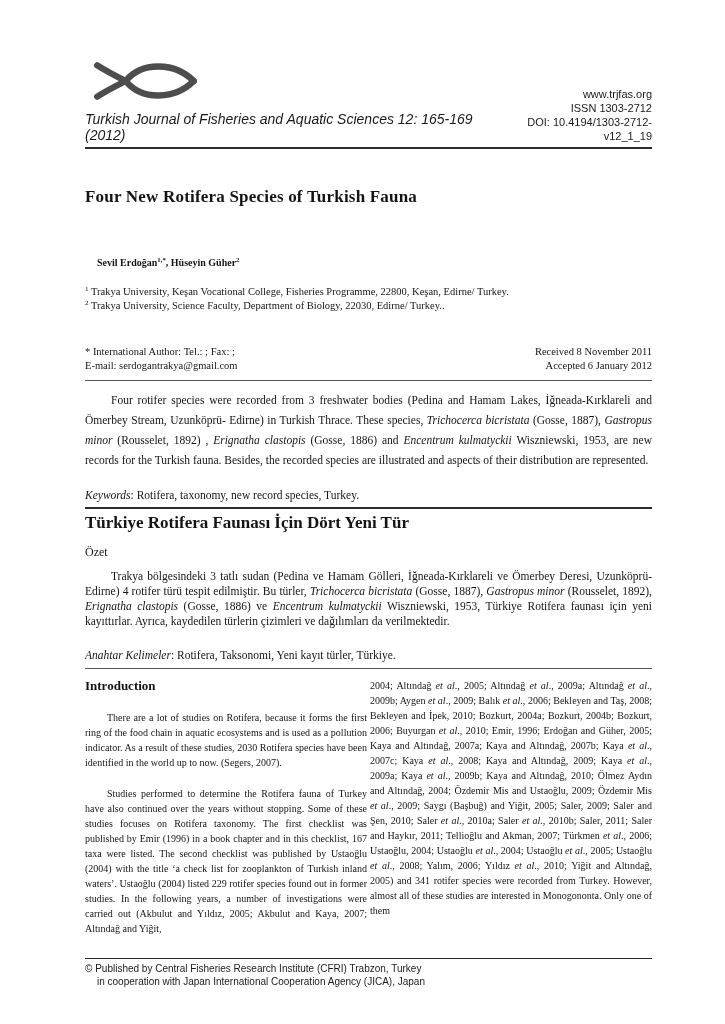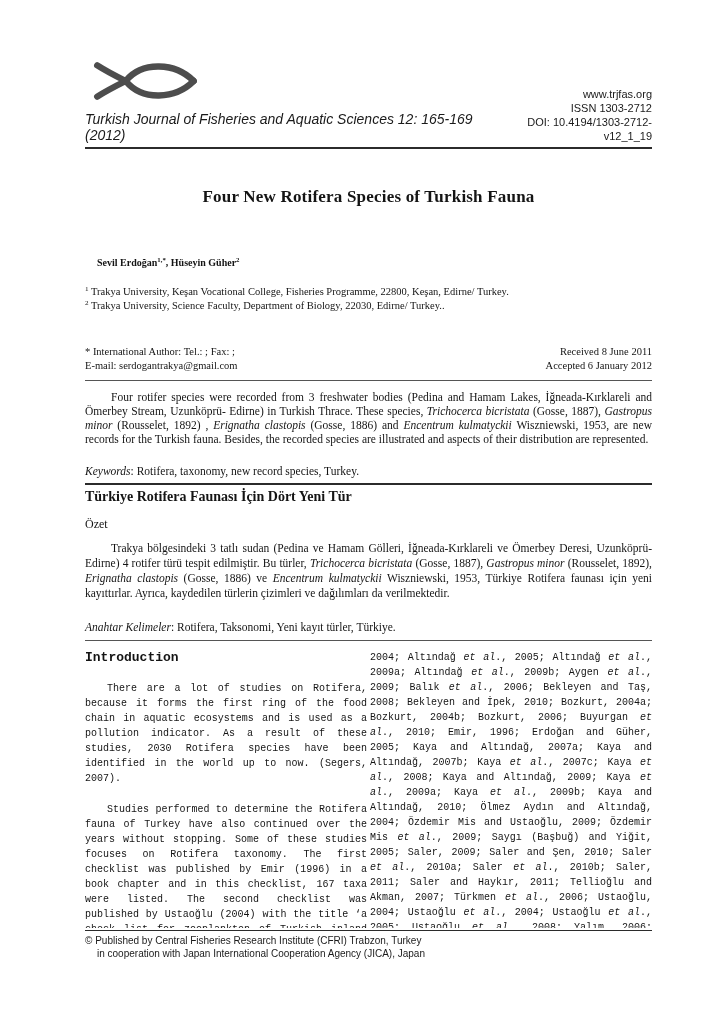--- a/index.html
+++ b/index.html
@@ -17,48 +17,48 @@
   .sans{font-family:"Liberation Sans", sans-serif;}
 
   
   .header{display:flex;justify-content:space-between;align-items:flex-end;}
   .header-left .logo{display:block;margin-left:4px;margin-bottom:7px;}
   .journal-line{font-style:italic;font-size:14px;color:#1a1a1a;}
   .header-right{text-align:right;font-size:11px;line-height:14px;color:#1a1a1a;}
   .header-rule{border:none;border-top:2px solid #2b2b2b;margin:4px 0 0 0;}
 
   
-  .article-title{font-size:17px;font-weight:bold;margin:38px 0 0 0;letter-spacing:.2px;text-align:center;}
+  .article-title{font-size:17px;font-weight:bold;margin:38px 0 0 0;letter-spacing:.2px;}
   .authors{font-size:10px;font-weight:bold;margin:50px 0 0 12px;}
   sup{font-size:.68em;line-height:0;}
   .affiliations{margin:17px 0 0 0;font-size:10.5px;line-height:13.5px;}
 
   
   .correspondence{display:flex;justify-content:space-between;margin:33px 0 0 0;
     font-size:10.5px;line-height:14px;}
   .corr-right{text-align:right;}
 
   .thin-rule{border:none;border-top:1.5px solid #555;margin:7px 0 0 0;}
   .thick-rule{border:none;border-top:2px solid #2b2b2b;margin:6px 0 0 0;}
 
   
   .section-heading{font-size:11.5px;font-weight:bold;margin:5px 0 0 0;}
-  .abstract-text{font-size:11.5px;line-height:14px;text-align:justify;
+  .abstract-text{font-size:11.5px;line-height:20px;text-align:justify;
     text-indent:26px;margin:9px 0 0 0;}
   .keywords{font-size:11.5px;margin:19px 0 0 0;}
 
   
-  .turkish-title{font-size:14px;font-weight:bold;margin:4px 0 0 0;}
+  .turkish-title{font-size:17px;font-weight:bold;margin:4px 0 0 0;}
   .ozet-heading{font-size:12px;font-weight:normal;margin:12px 0 0 0;}
   .ozet-text{font-size:11.5px;line-height:15px;text-align:justify;
     text-indent:26px;margin:9px 0 0 0;}
   .anahtar{font-size:11.5px;margin:20px 0 0 0;}
 
   
-  .columns{display:flex;gap:3px;margin:9px 0 0 0;height:278px;overflow:hidden;font-family:Liberation Mono, monospace;}
+  .columns{display:flex;gap:3px;margin:9px 0 0 0;height:278px;overflow:hidden;}
   .col{flex:1;min-width:0;}
   .intro-heading{font-size:13px;font-weight:bold;margin:0 0 10px 0;}
   .col p{font-size:10px;line-height:15px;text-align:justify;margin:0;}
   .col p.indent{text-indent:22px;margin-top:16px;}
 
   
   .footer-rule{border:none;border-top:1.5px solid #2b2b2b;margin:2px 0 0 0;}
   .footer{font-size:10px;line-height:13px;color:#1a1a1a;margin-top:3px;}
   .footer .l2{padding-left:12px;}
 </style>
@@ -91,21 +91,21 @@
     <div><sup>1</sup> Trakya University, Keşan Vocational College, Fisheries Programme, 22800, Keşan, Edirne/ Turkey.</div>
     <div><sup>2</sup> Trakya University, Science Faculty, Department of Biology, 22030, Edirne/ Turkey..</div>
   </div>
 
   <div class="correspondence">
     <div>
       <div>* International Author: Tel.: ; Fax: ;</div>
       <div>E-mail: serdogantrakya@gmail.com</div>
     </div>
     <div class="corr-right">
-      <div>Received 8 June 2011</div>
+      <div>Received 8 November 2011</div>
       <div>Accepted 6 January 2012</div>
     </div>
   </div>
 
   <hr class="thin-rule">
 
   <p class="abstract-text">Four rotifer species were recorded from 3 freshwater bodies (Pedina and Hamam Lakes, İğneada-Kırklareli and Ömerbey Stream, Uzunköprü- Edirne) in Turkish Thrace. These species, <i>Trichocerca bicristata</i> (Gosse, 1887), <i>Gastropus minor</i> (Rousselet, 1892) , <i>Erignatha clastopis</i> (Gosse, 1886) and <i>Encentrum kulmatyckii</i> Wiszniewski, 1953, are new records for the Turkish fauna. Besides, the recorded species are illustrated and aspects of their distribution are represented.</p>
   <div class="keywords"><i>Keywords</i>: Rotifera, taxonomy, new record species, Turkey.</div>
 
   <hr class="thick-rule">

